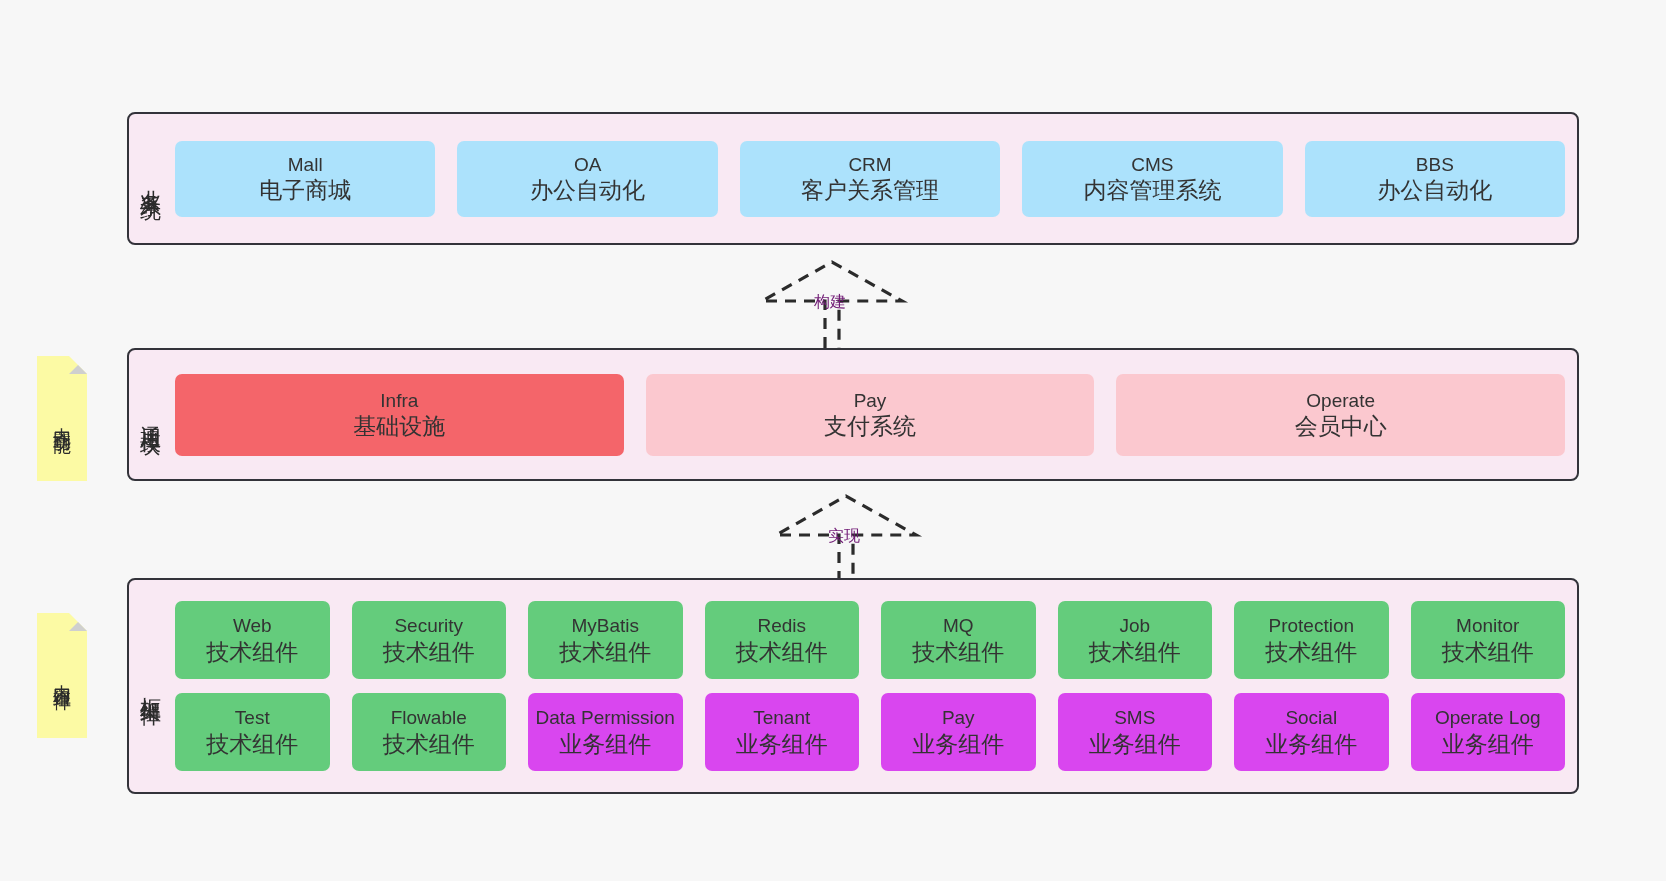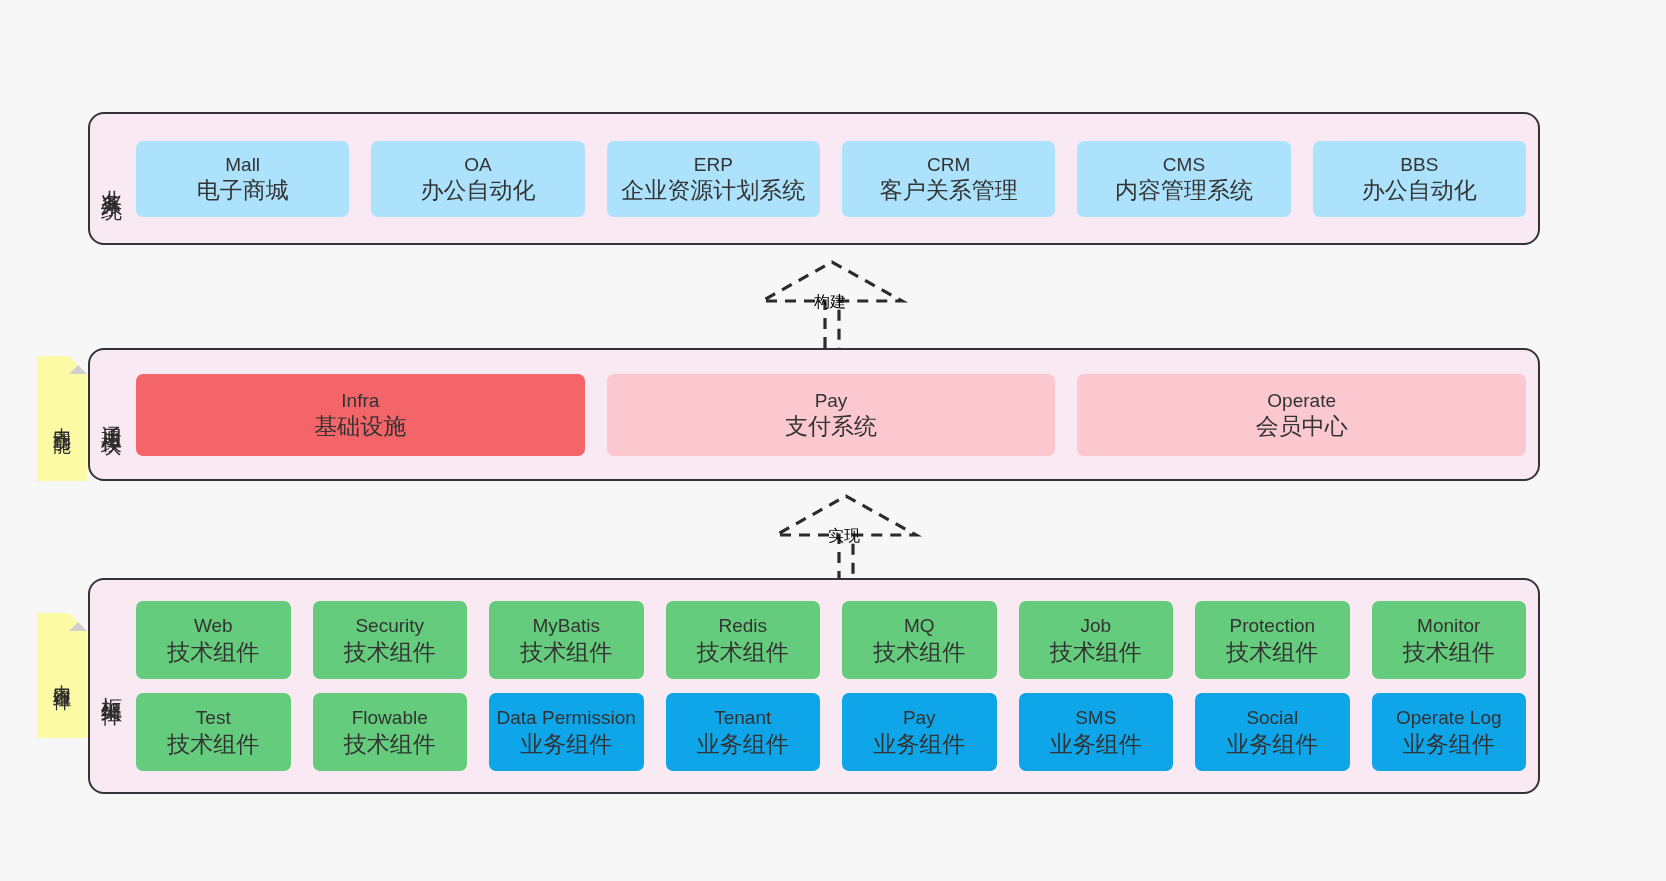--- a/index.html
+++ b/index.html
@@ -9,23 +9,24 @@
     font-family: "Liberation Sans", "DejaVu Sans", sans-serif;
     overflow: hidden;
   }
   .canvas { position: relative; width: 1666px; height: 881px; }
 
   
   .layer {
     position: absolute;
     background: #f9e9f3;
     border: 2px solid #33333a;
-    border-radius: 16px;
+    border-radius: 8px;
     display: flex;
     align-items: stretch;
+    margin-left: 39px;
   }
   .layer-title {
     flex: 0 0 auto;
     width: 44px;
     display: flex;
     align-items: center;
     justify-content: center;
     font-size: 21px;
     color: #2b2b2b;
     writing-mode: vertical-rl;
@@ -60,21 +61,21 @@
     padding: 6px 4px;
   }
   .cell .t1 { font-size: 19px; }
   .cell .t2 { font-size: 23px; }
 
   
   .c-blue       { background: #ace2fc; }
   .c-red        { background: #f4656a; }
   .c-pink       { background: #fbc8cf; }
   .c-green      { background: #64cc7c; }
-  .c-greenlight { background: #0ea5e9; justify-content: center; }
+  .c-greenlight { background: #d946ef; justify-content: center; }
 
   
   .h-top    { height: 76px; }
   .h-mid    { height: 82px; }
   .h-bottom { height: 78px; }
 
   
   .note {
     position: absolute;
     background: #fcfaa4;
@@ -101,21 +102,21 @@
   .note-clip {
     clip-path: polygon(0 0, calc(100% - 18px) 0, 100% 18px, 100% 100%, 0 100%);
   }
 
   
   .arrow { position: absolute; }
   .arrow svg { display: block; overflow: visible; }
   .arrow-label {
     position: absolute;
     font-size: 16px;
-    color: #000000;
+    color: #701a75;
     background: transparent;
     white-space: nowrap;
     user-select: none;
   }
 </style>
 </head>
 <body>
 
 <div class="canvas">
 
@@ -123,24 +124,20 @@
     <div class="layer-title">业务系统</div>
     <div class="layer-body">
       <div class="row">
         <div class="cell c-blue h-top">
           <span class="t1">Mall</span>
           <span class="t2">电子商城</span>
         </div>
         <div class="cell c-blue h-top">
           <span class="t1">OA</span>
           <span class="t2">办公自动化</span>
-        </div>
-        <div class="cell c-blue h-top">
-          <span class="t1">ERP</span>
-          <span class="t2">企业资源计划系统</span>
         </div>
         <div class="cell c-blue h-top">
           <span class="t1">CRM</span>
           <span class="t2">客户关系管理</span>
         </div>
         <div class="cell c-blue h-top">
           <span class="t1">CMS</span>
           <span class="t2">内容管理系统</span>
         </div>
         <div class="cell c-blue h-top">

